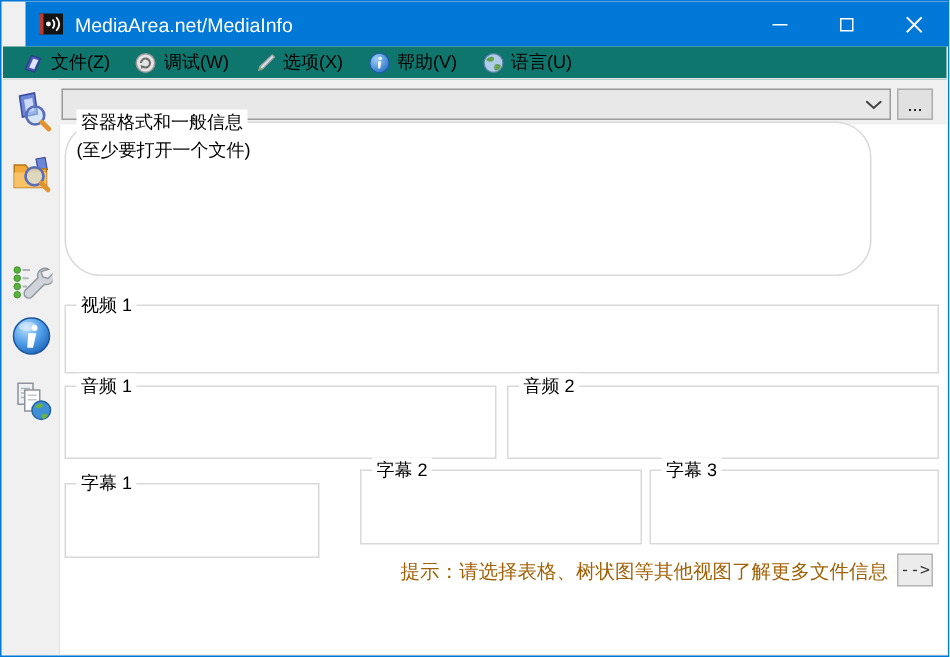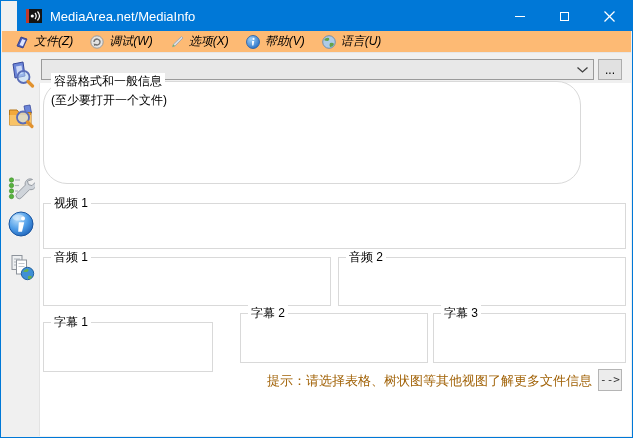--- a/index.html
+++ b/index.html
@@ -23,22 +23,22 @@
   .app-icon { margin-left: 9px; width: 16px; height: 16px; flex: 0 0 auto; }
   .title-text { color: #ffffff; font-size: 13px; margin-left: 8px; white-space: nowrap; }
   .caption-buttons { position: absolute; right: 0; top: 0; height: 30px; display: flex; }
   .cap-btn { width: 45px; height: 30px; display: flex; align-items: center; justify-content: center; cursor: default; }
   .min-glyph { display: block; width: 10px; height: 1px; background: #fff; }
   .max-glyph { display: block; width: 9px; height: 9px; border: 1px solid #fff; }
 
   
   .menubar {
     position: absolute; top: 30px; left: 1px; right: 1px; height: 22px;
-    background: #fdba74; border-bottom: 1px solid #e6e6e6;
-    display: flex; align-items: center; padding-left: 4px; font-style: italic;
+    background: #0f766e; border-bottom: 1px solid #e6e6e6;
+    display: flex; align-items: center; padding-left: 4px;
   }
   .menu-item {
     display: flex; align-items: center; gap: 4px;
     padding: 0 8px; height: 22px; font-size: 12px; color: #000;
     white-space: nowrap;
   }
   .menu-item .mi { width: 16px; height: 16px; display: inline-flex; }
 
   
   .sidebar {

